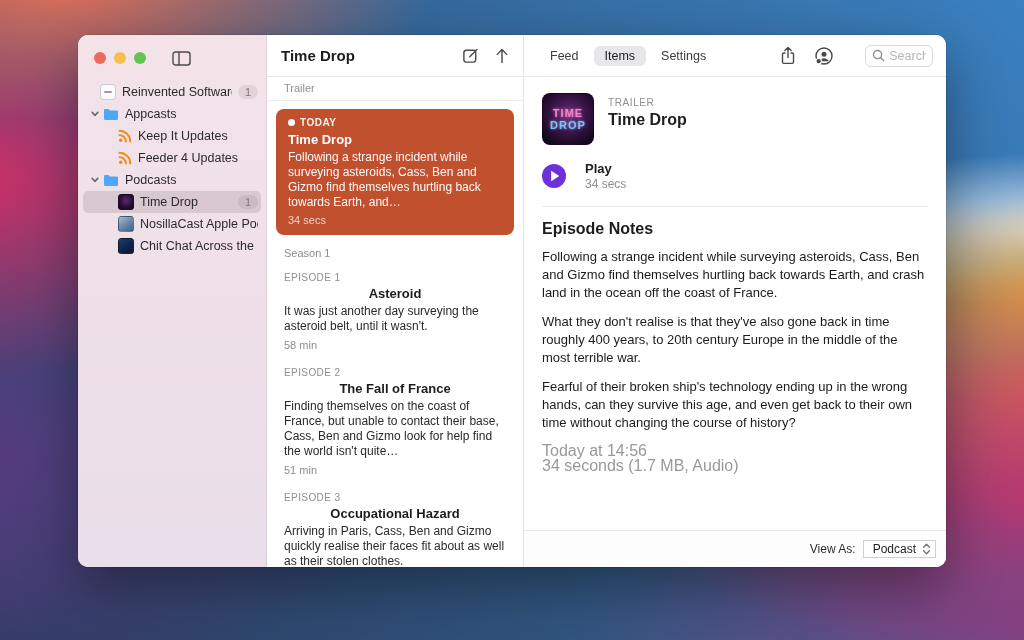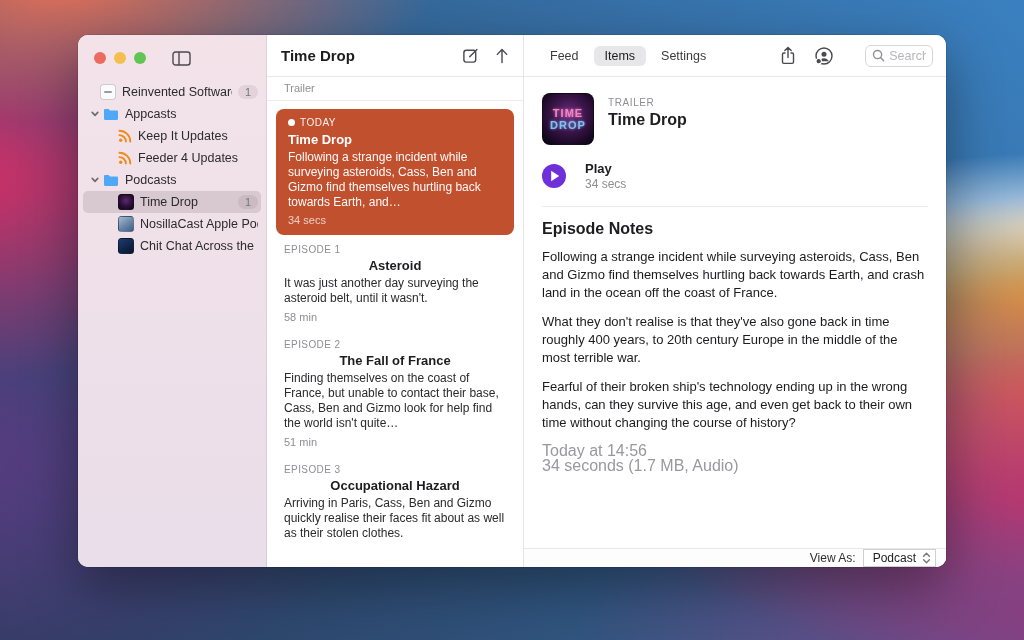--- a/index.html
+++ b/index.html
@@ -72,21 +72,21 @@
   .list-pane { width:257px; flex:none; background:#fff; border-right:1px solid #E4E4E6; display:flex; flex-direction:column; overflow:hidden; }
   .list-header { height:42px; flex:none; display:flex; align-items:center; padding:0 14px; border-bottom:1px solid #E8E8EA; }
   .list-title { font-size:15px; font-weight:bold; color:#1d1d1f; flex:1; }
   .list-header .hicon { display:flex; margin-left:16px; cursor:default; }
   .section-label { font-size:11px; color:#8E8E93; padding:5px 17px 6px; }
   .section-label.bordered { border-bottom:1px solid #ECECEE; }
   .episode-card {
     margin:8px 9px 2px; padding:8px 12px 9px; border-radius:8px;
     background:#C1502F; color:#fff;
   }
-  .card-kicker { display:flex; align-items:center; font-size:10px; font-weight:normal; letter-spacing:.5px; color:rgba(255,255,255,.92); }
+  .card-kicker { display:flex; align-items:center; font-size:10px; font-weight:bold; letter-spacing:.5px; color:rgba(255,255,255,.92); }
   .card-kicker .today-dot { width:7px; height:7px; border-radius:50%; background:#fff; margin-right:5px; }
   .card-title { font-size:13px; font-weight:bold; margin-top:4px; }
   .card-desc { font-size:12px; line-height:15px; margin-top:3px; color:rgba(255,255,255,.97); }
   .card-dur { font-size:11px; margin-top:4px; color:rgba(255,255,255,.72); }
   .episode { padding:7px 17px 9px; }
   .ep-kicker { font-size:10px; color:#8E8E93; letter-spacing:.4px; }
   .ep-title { font-size:13px; font-weight:bold; color:#1d1d1f; margin-top:3px;text-align:center; }
   .ep-desc { font-size:12px; line-height:15px; color:#2a2a2c; margin-top:3px; }
   .ep-dur { font-size:11px; color:#8E8E93; margin-top:5px; }
   
@@ -127,21 +127,21 @@
   }
   .play-btn svg { margin-left:2px; }
   .play-info { margin-left:19px; }
   .play-label { font-size:13px; font-weight:bold; color:#1d1d1f; }
   .play-dur { font-size:12px; color:#8E8E93; margin-top:1px; }
   .rule { border:none; border-top:1px solid #ECECEE; margin:15px 0 13px; }
   .notes-heading { font-size:16px; font-weight:bold; color:#1d1d1f; margin-bottom:10px; }
   .notes-p { font-size:13px; line-height:18px; color:#1c1c1e; margin-bottom:11px; max-width:400px; }
   .meta-line { font-size:16px; line-height:15px; color:#98989D; }
   .detail-footer {
-    flex:none; height:19px; border-top:1px solid #E8E8EA; background:#FDFDFD;
+    flex:none; height:37px; border-top:1px solid #E8E8EA; background:#FDFDFD;
     display:flex; align-items:center; justify-content:flex-end; padding:0 10px;
   }
   .viewas-label { font-size:12px; color:#2f2f32; margin-right:7px; }
   .popup-btn {
     display:flex; align-items:center; border:1px solid #CFCFD4; border-radius:0;
     background:#fff; padding:1px 4px 1px 9px; font-size:12px; color:#1d1d1f; cursor:default;
   }
   .popup-btn .popup-chev { display:flex; margin-left:6px; }
 </style>
 </head>
@@ -258,20 +258,21 @@
       <div class="episode-card">
         <div class="card-kicker">
           <span class="today-dot"></span>
           <span>TODAY</span>
         </div>
         <div class="card-title">Time Drop</div>
         <div class="card-desc">Following a strange incident while surveying asteroids, Cass, Ben and Gizmo find themselves hurtling back towards Earth, and…</div>
         <div class="card-dur">34 secs</div>
       </div>
 
+      <div class="section-label" style="padding-top:10px;">Season 1</div>
 
       <div class="episode">
         <div class="ep-kicker">EPISODE 1</div>
         <div class="ep-title">Asteroid</div>
         <div class="ep-desc">It was just another day surveying the asteroid belt, until it wasn't.</div>
         <div class="ep-dur">58 min</div>
       </div>
 
       <div class="episode">
         <div class="ep-kicker">EPISODE 2</div>

